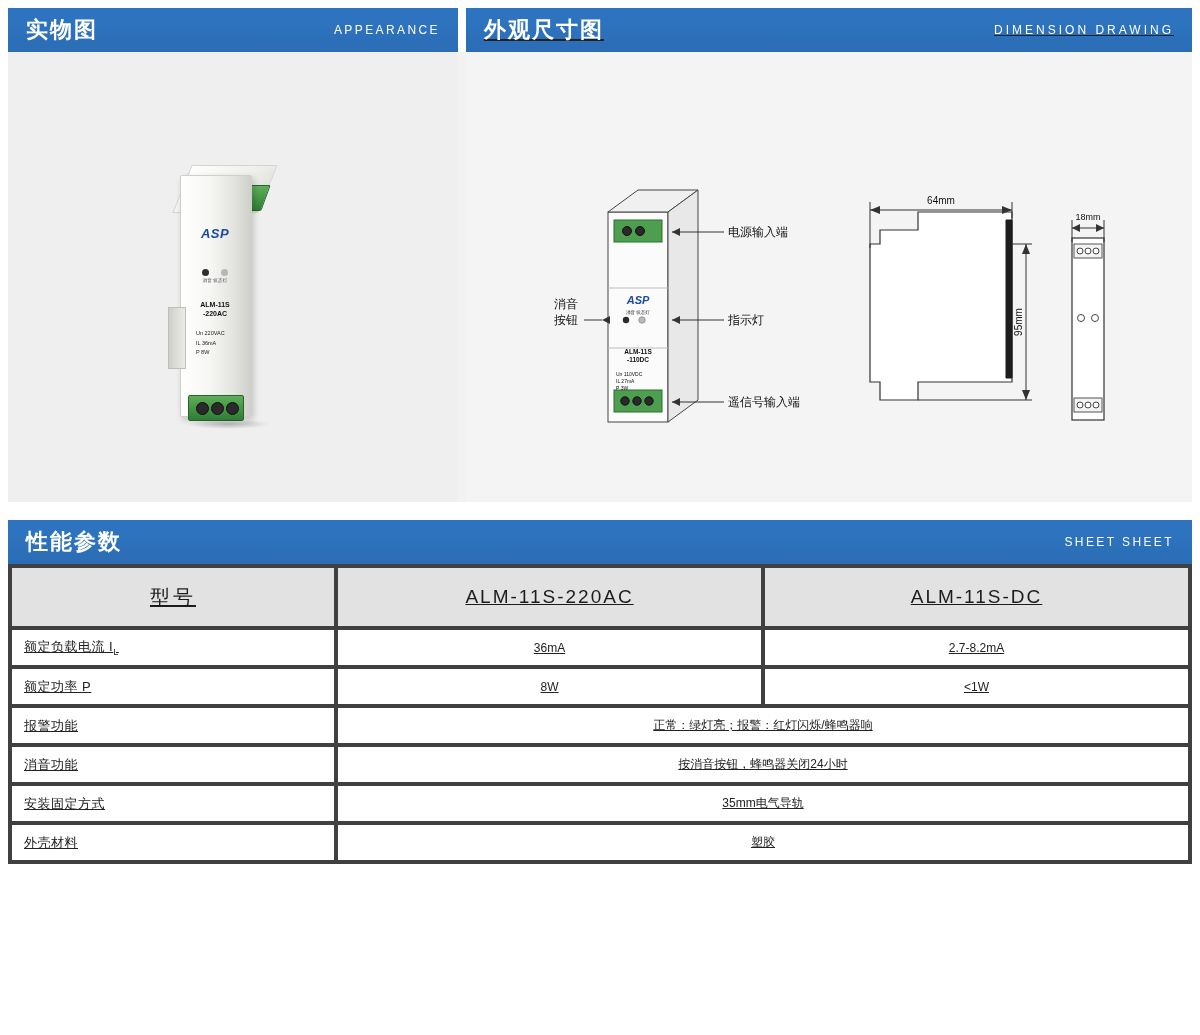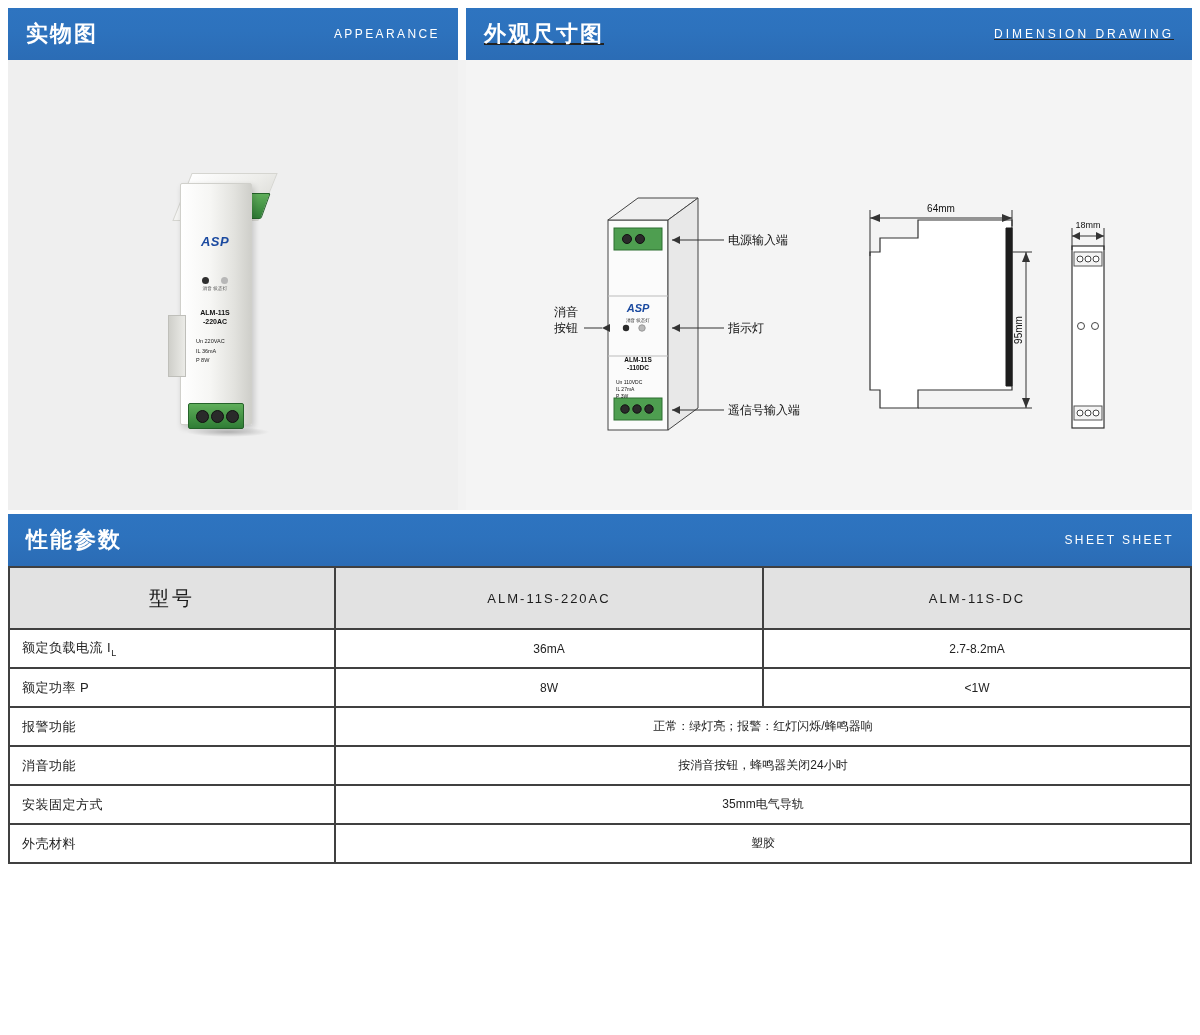--- a/index.html
+++ b/index.html
@@ -22,21 +22,21 @@
     gap: 8px;
     padding: 8px 8px 0 8px;
     box-sizing: border-box;
   }
   .panel-appearance { width: 450px; }
   .panel-dimension  { flex: 1; text-decoration: underline; }
 
   .bar {
     background: linear-gradient(to bottom, #2e74c0 0%, #2d72bd 45%, #2b6cb5 100%);
     color: #ffffff;
-    height: 52px;
+    height: 44px;
     display: flex;
     align-items: center;
     justify-content: space-between;
     padding: 0 18px;
     box-sizing: border-box;
   }
   .bar .cn {
     font-size: 22px;
     font-weight: bold;
     letter-spacing: 2px;
@@ -170,40 +170,41 @@
   }
 
   
   .svg-abs { position: absolute; left: 0; top: 0; }
   table.params {
     width: 100%;
     border-collapse: collapse;
     table-layout: fixed;
   }
   table.params td {
-    border: 2px solid #404040;
+    border: 4px solid #404040;
     font-size: 13px;
     color: #222;
     height: 39px;
     padding: 0 12px;
     box-sizing: border-box;
+    text-decoration: underline;
   }
   table.params td.label {
     width: 326px;
     text-align: left;
     letter-spacing: .5px;
   }
   table.params td.val {
     text-align: center;
     font-size: 12px;
   }
   table.params tr.head td {
     background: #e2e2e2;
     height: 62px;
-    font-size: 13px;
+    font-size: 19px;
     text-align: center;
     letter-spacing: 3px;
     color: #1c1c1c;
   }
   table.params tr.head td.label { text-align: center; font-size: 20px;}
   table.params tr.head td.m1,
   table.params tr.head td.m2 { font-family: "Liberation Sans", sans-serif; letter-spacing: 2px;}
   td.span2 { text-align: center; }
   .sub { font-size: 9px; vertical-align: sub; }
 </style>
@@ -344,21 +345,21 @@
         <text x="88" y="272" font-size="12">按钮</text>
 
         <text x="475" y="152" font-size="10" text-anchor="middle">64mm</text>
         <text x="556" y="270" font-size="10" text-anchor="middle" transform="rotate(-90 556 270)">95mm</text>
         <text x="622" y="168" font-size="9" text-anchor="middle">18mm</text>
       </g>
     </svg>
   </div>
 </div>
 
-<div style="margin:4px 8px 0 8px;">
+<div style="margin:18px 8px 0 8px;">
   <div class="bar">
     <span class="cn">性能参数</span>
     <span class="en">SHEET SHEET</span>
   </div>
 
   <table class="params">
     <tbody>
         <tr class="head">
       <td class="label">型号</td>
       <td class="m1">ALM-11S-220AC</td>

